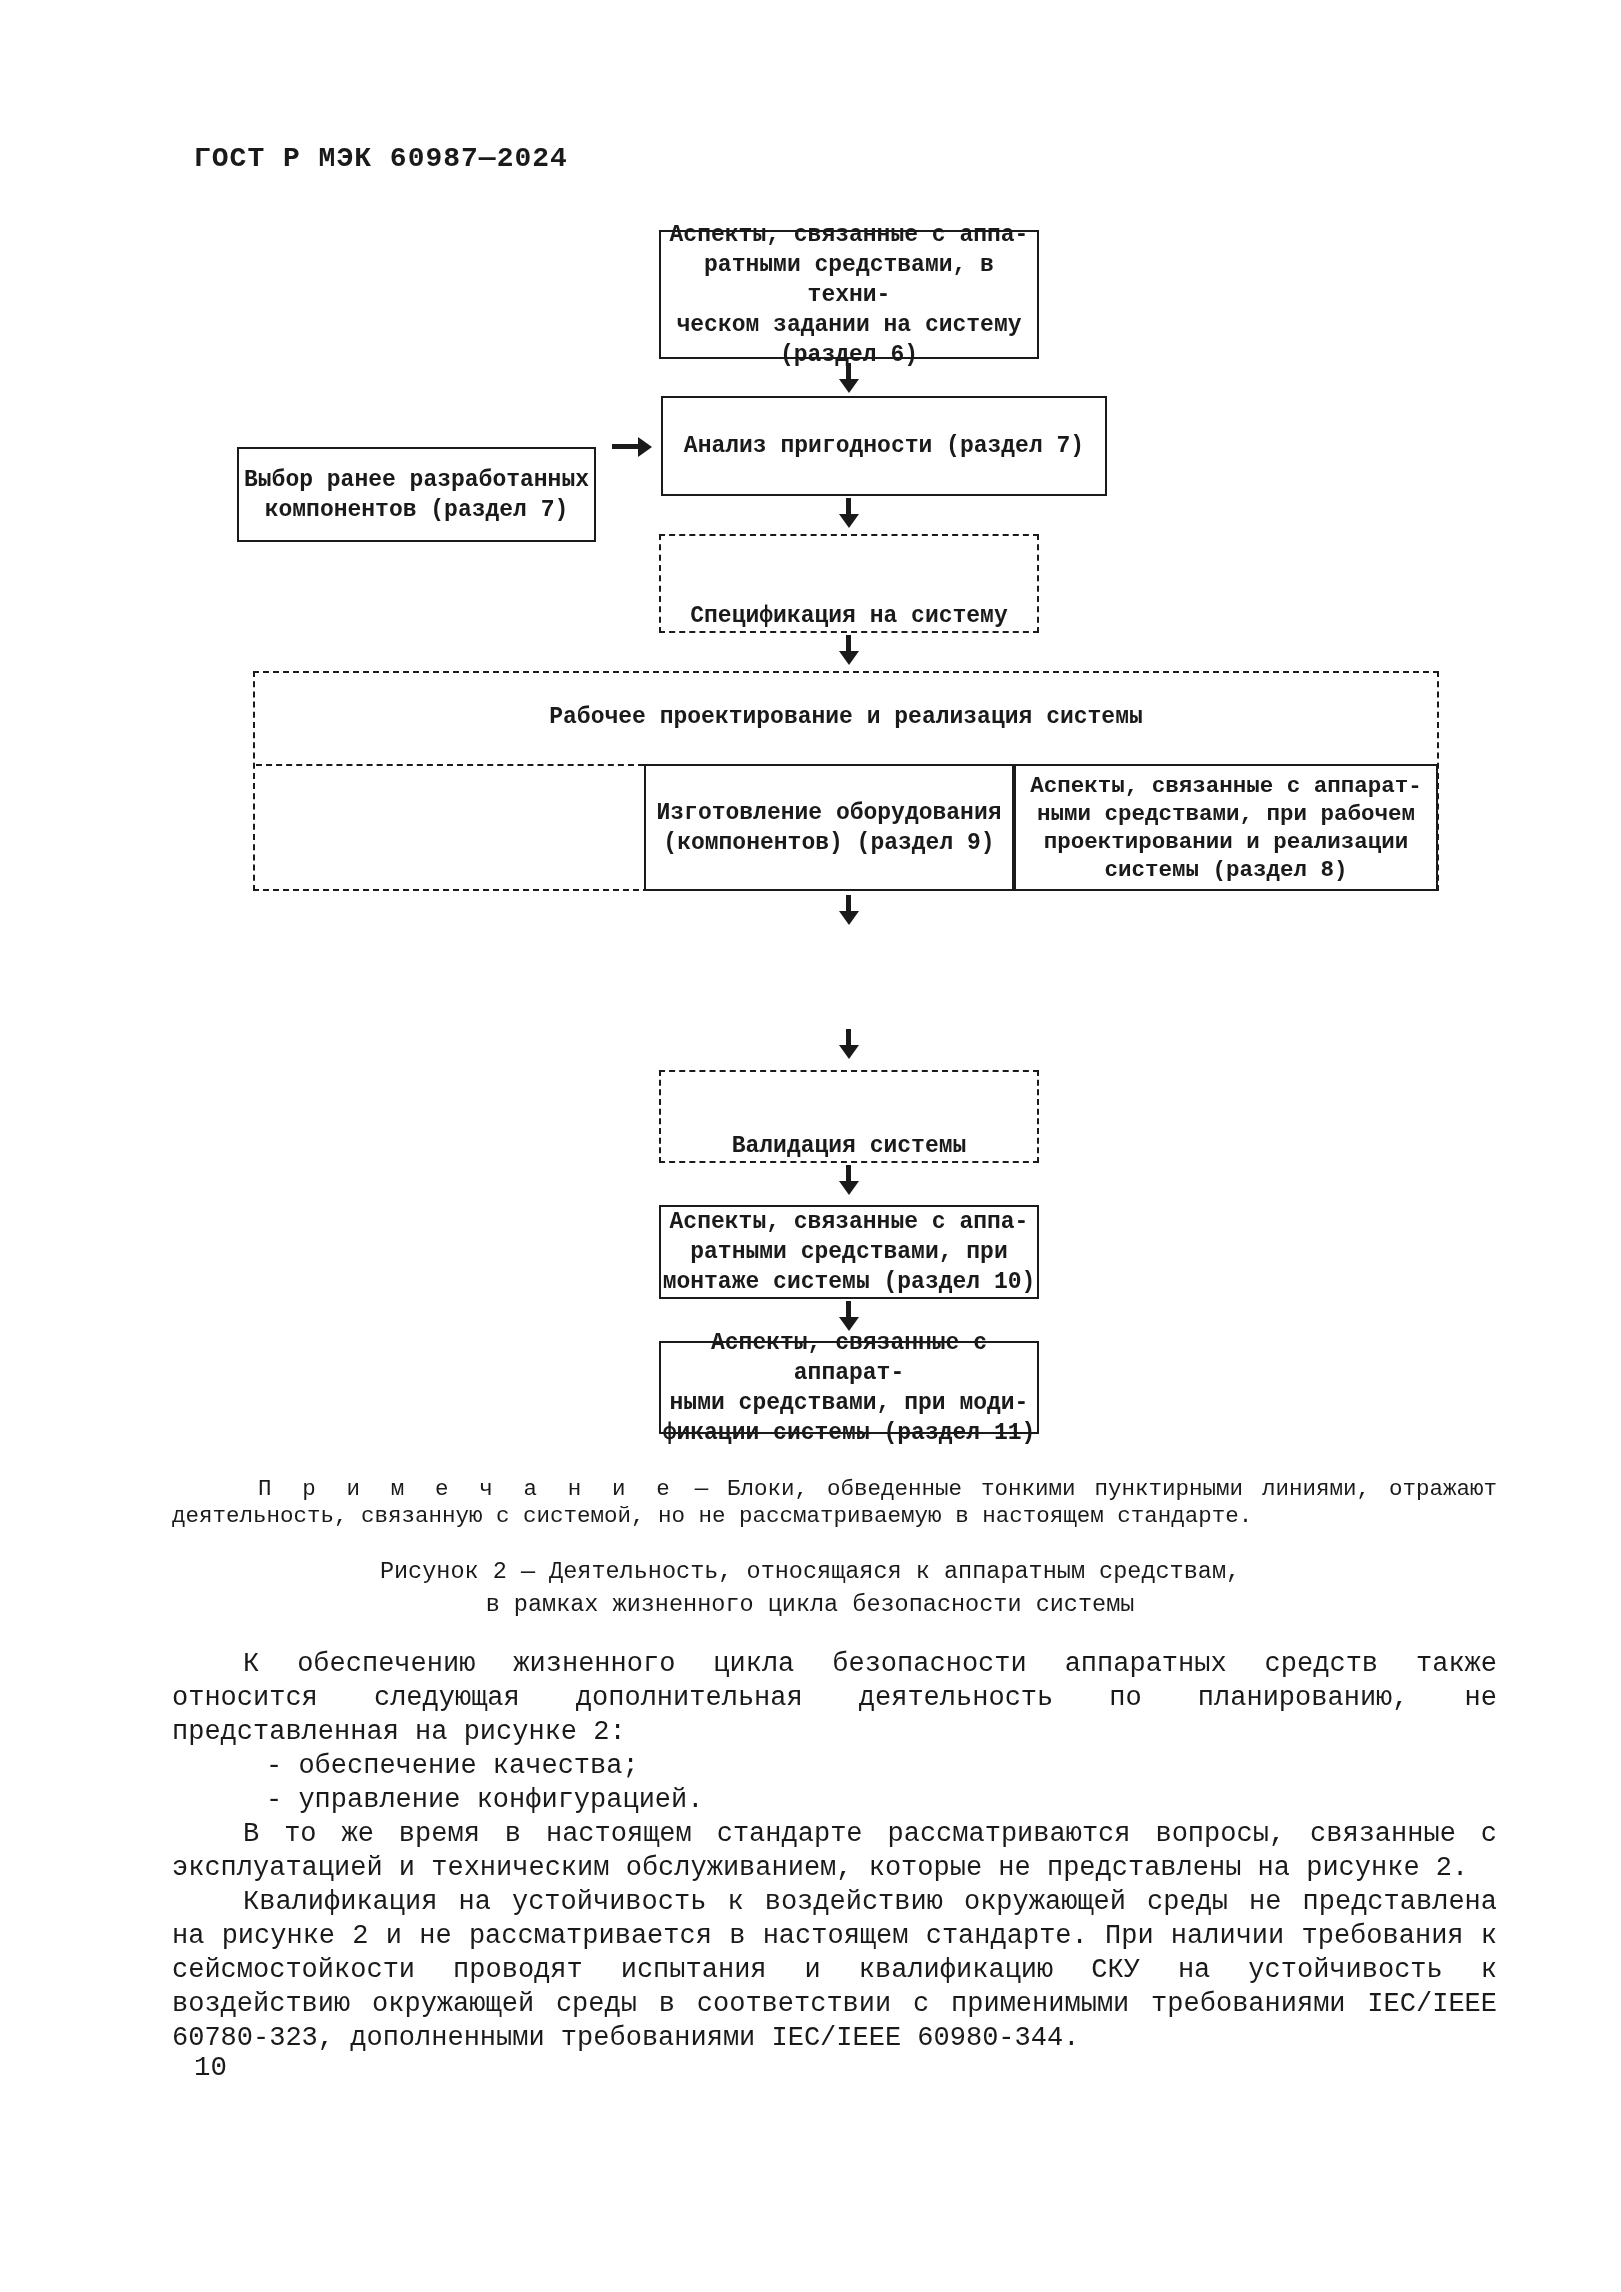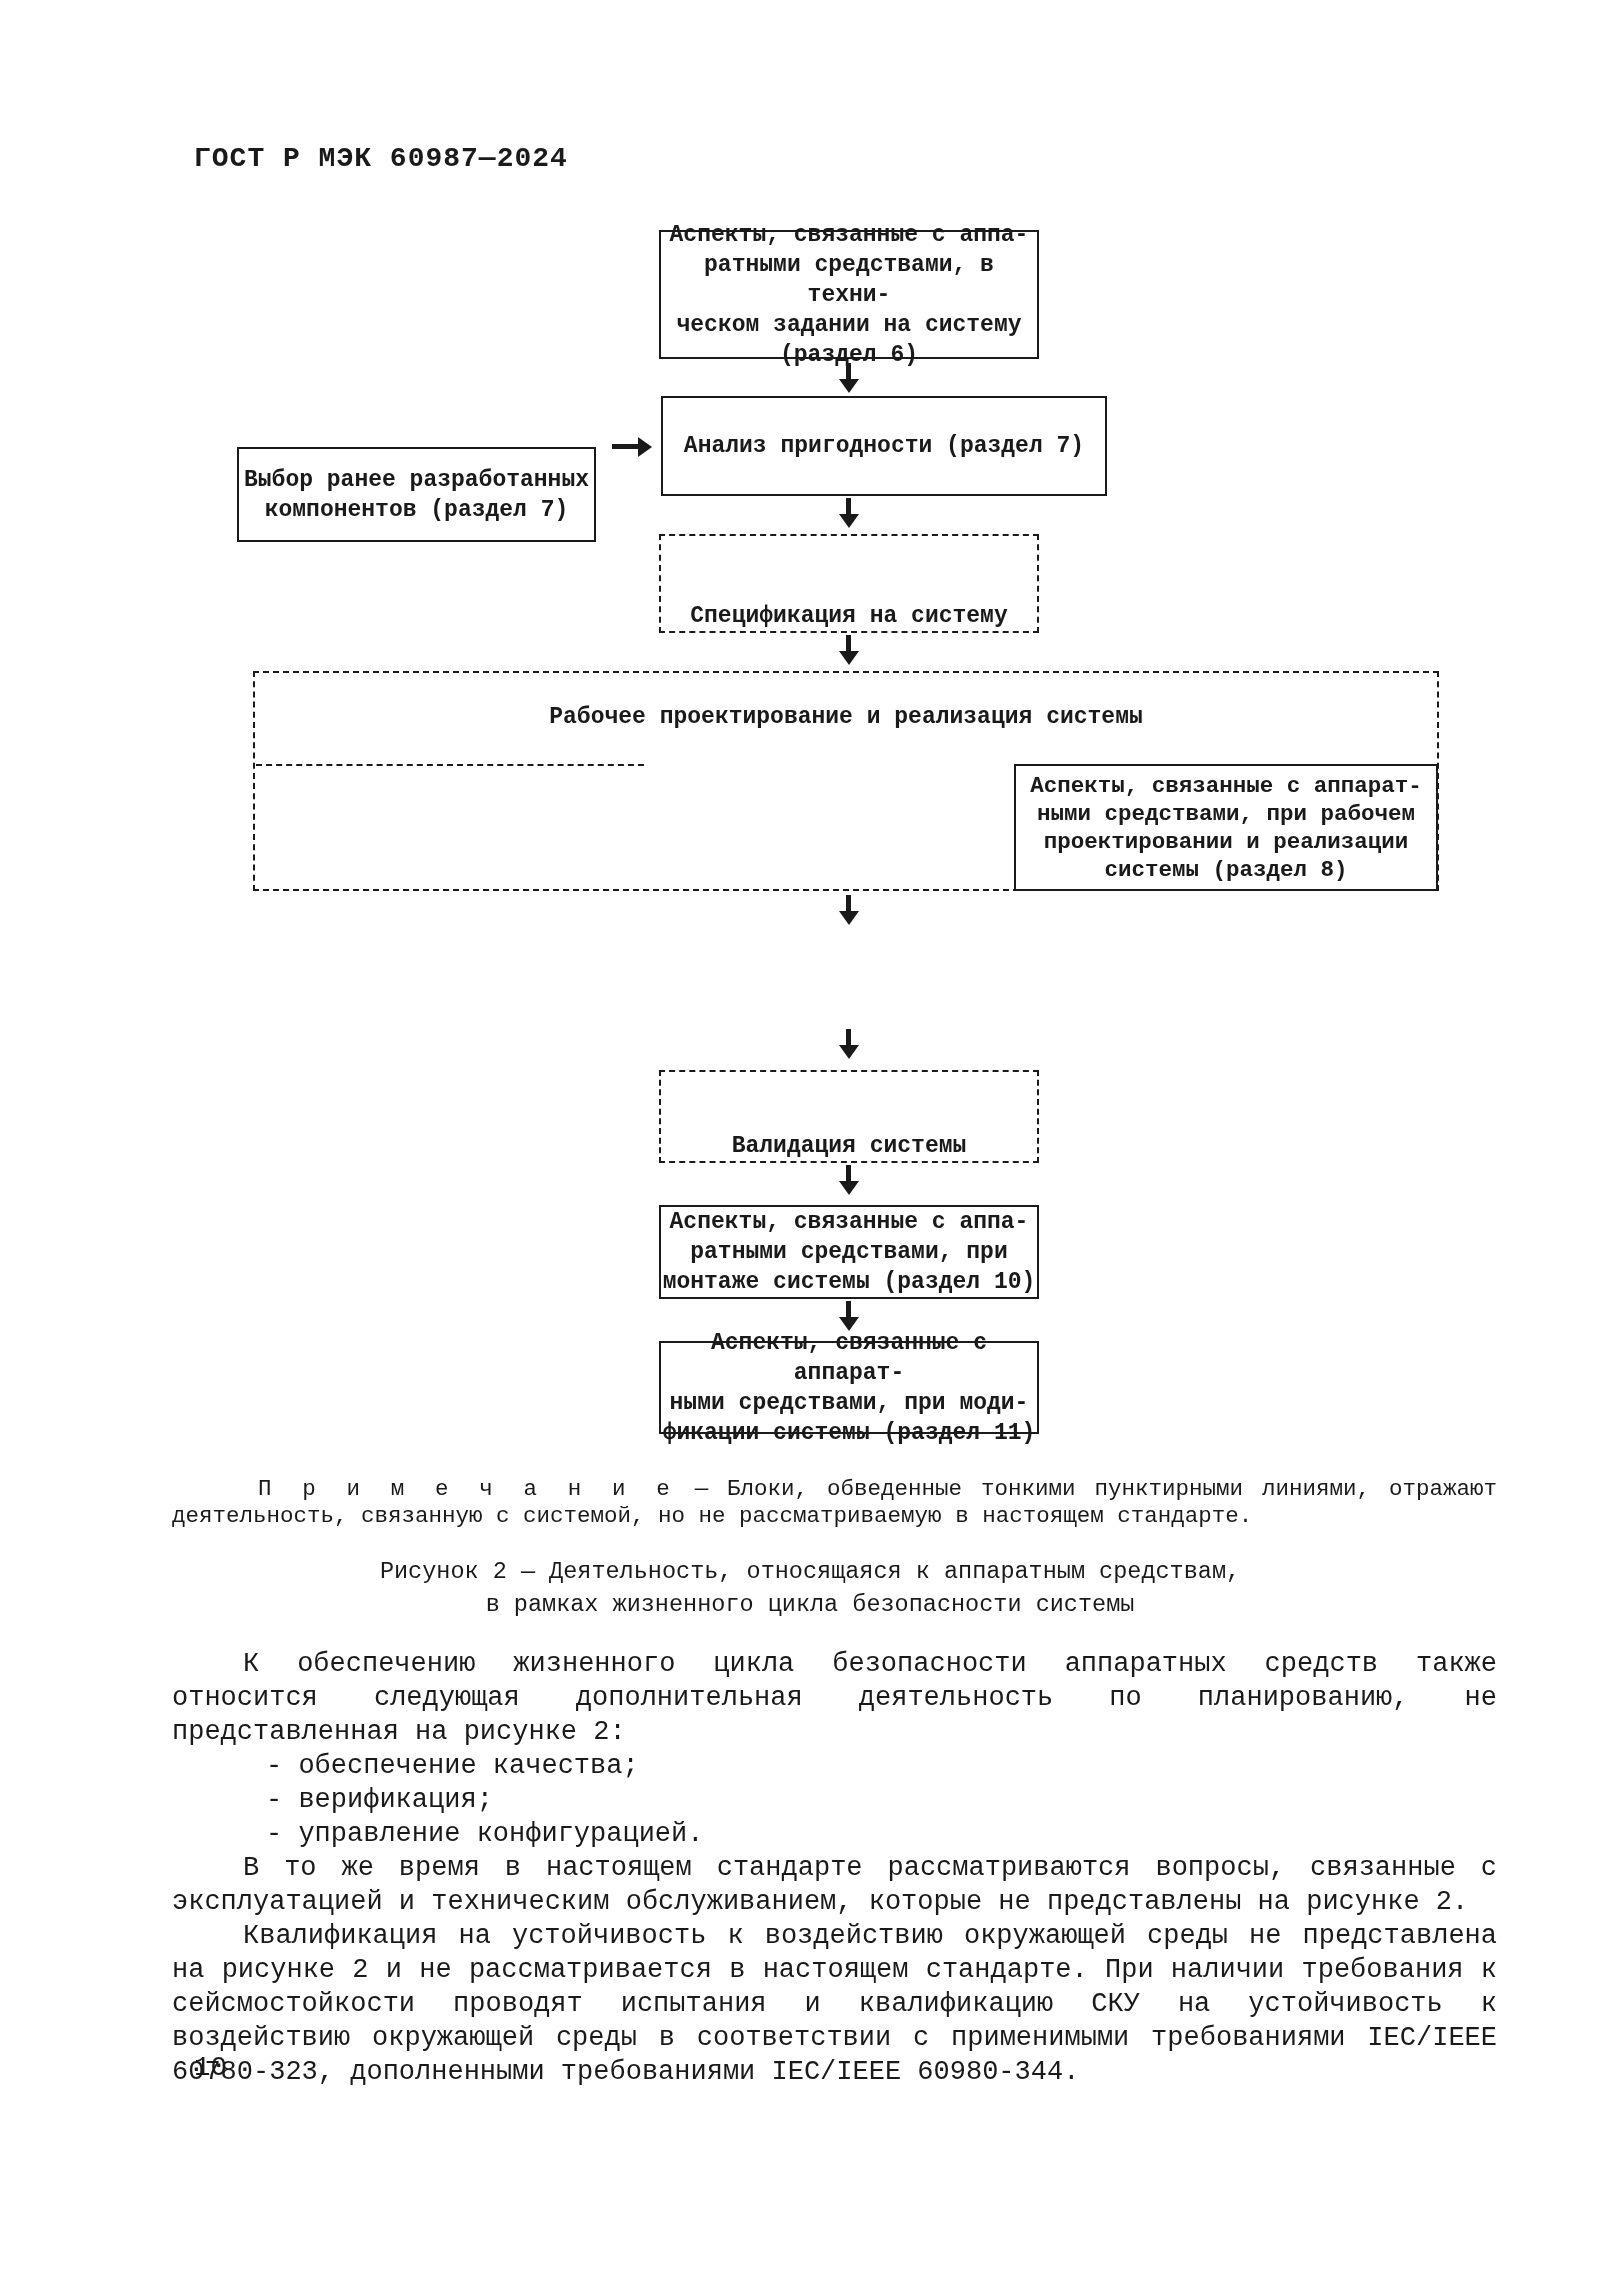--- a/index.html
+++ b/index.html
@@ -132,20 +132,24 @@
       <span class="box-label">Спецификация на систему</span>
     </div>
     <div class="arrow-down a3">
         <div class="stem"></div>
         <div class="head"></div>
       </div>
 
     <div class="comp dashed"></div>
     <div class="comp-title">Рабочее проектирование и реализация системы</div>
     <div class="fc-divider"></div>
+    <div class="box solid cell-eq">
+      <span class="box-label">Изготовление оборудования
+(компонентов) (раздел 9)</span>
+    </div>
     <div class="box solid cell-hw">
       <span class="box-label">Аспекты, связанные с аппарат-
 ными средствами, при рабочем
 проектировании и реализации
 системы (раздел 8)</span>
     </div>
     <div class="arrow-down a4">
         <div class="stem"></div>
         <div class="head"></div>
       </div>
@@ -182,21 +186,20 @@
   </div>
 
   <div class="note"><span class="note-label">П р и м е ч а н и е</span><span> — Блоки, обведенные тонкими пунктирными линиями, отражают деятельность, связанную с системой, но не рассматриваемую в настоящем стандарте.</span></div>
 
   <div class="caption">Рисунок 2 — Деятельность, относящаяся к аппаратным средствам,
 в рамках жизненного цикла безопасности системы</div>
 
   <div class="bodytext">
     <p>К обеспечению жизненного цикла безопасности аппаратных средств также относится следующая дополнительная деятельность по планированию, не представленная на рисунке 2:</p>
     <div class="list-line">- обеспечение качества;</div>
-    <div class="list-line">- верификация;</div>
     <div class="list-line">- управление конфигурацией.</div>
     <p>В то же время в настоящем стандарте рассматриваются вопросы, связанные с эксплуатацией и техническим обслуживанием, которые не представлены на рисунке 2.</p>
     <p>Квалификация на устойчивость к воздействию окружающей среды не представлена на рисунке 2 и не рассматривается в настоящем стандарте. При наличии требования к сейсмостойкости проводят испытания и квалификацию СКУ на устойчивость к воздействию окружающей среды в соответствии с применимыми требованиями IEC/IEEE 60780-323, дополненными требованиями IEC/IEEE 60980-344.</p>
   </div>
 
   <div class="page-num">10</div>
 
 </div>
 
 

